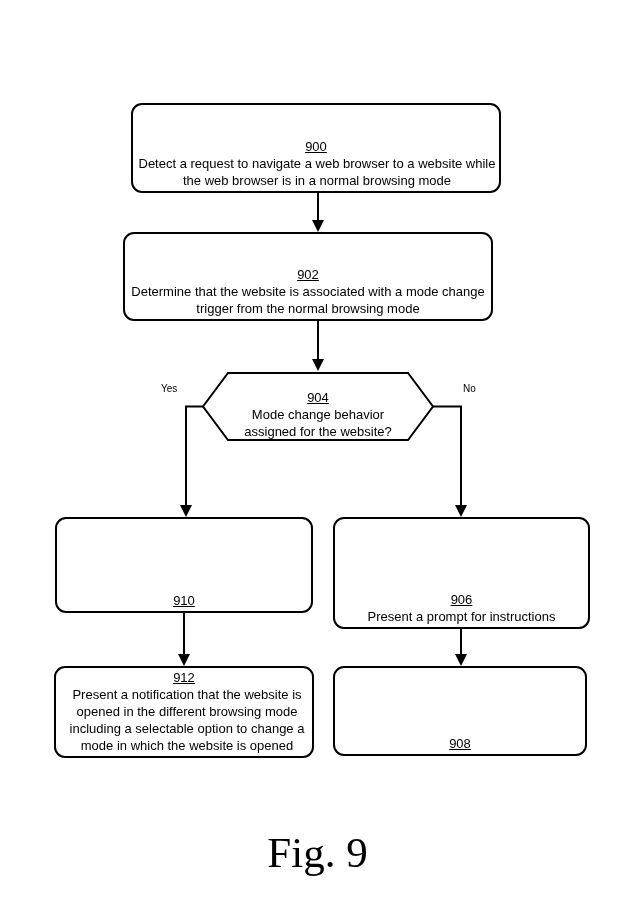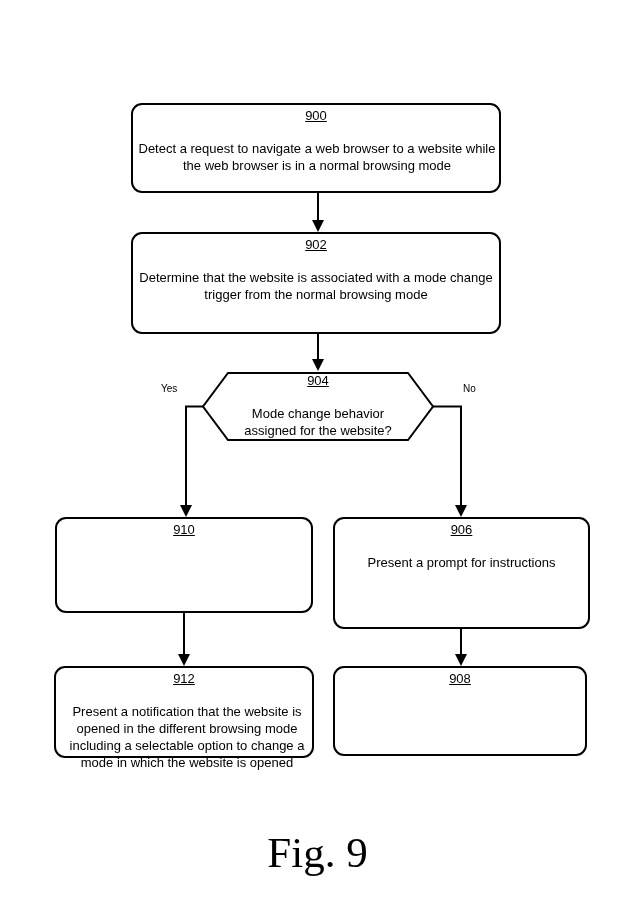--- a/index.html
+++ b/index.html
@@ -19,41 +19,41 @@
   .connectors {
     position: absolute;
     left: 0;
     top: 0;
   }
   .node {
     position: absolute;
     box-sizing: border-box;
     display: flex;
     flex-direction: column;
-    justify-content: flex-start;
+    justify-content: flex-end;
     align-items: center;
     text-align: center;
     font-size: 13px;
     line-height: 17px;
   }
   .node.box {
     border: 2px solid #000000;
     border-radius: 11px;
     background: #ffffff;
     padding: 2px 4px;
   }
   .node.hex {
     
     background: transparent;
   }
   .node-ref {
     text-decoration: underline;
   }
   .node-text {
-    margin: 16px auto;
+    margin: 0 auto;
   }
   .branch-label {
     position: absolute;
     font-size: 10px;
     line-height: 17px;
   }
   .fig-caption {
     position: absolute;
     left: 0;
     top: 828px;
@@ -90,21 +90,21 @@
 
     <line x1="461" y1="609" x2="461" y2="655" stroke="#000000" stroke-width="2"></line>
     <polygon points="455,654 467,654 461,666" fill="#000000"></polygon>
   </svg>
 
   <div class="node box" style="left:131px; top:103px; width:370px; height:90px;">
     <div class="node-ref">900</div>
     <div class="node-text" style="width:360px;">Detect a request to navigate a web browser to a website while the web browser is in a normal browsing mode</div>
   </div>
 
-  <div class="node box" style="left:131px; top:232px; width:370px; height:102px;">
+  <div class="node box" style="left:123px; top:232px; width:370px; height:89px;">
     <div class="node-ref">902</div>
     <div class="node-text" style="width:356px;">Determine that the website is associated with a mode change trigger from the normal browsing mode</div>
   </div>
 
   <div class="node hex" style="left:208px; top:372px; width:220px; height:68px;">
     <div class="node-ref">904</div>
     <div class="node-text" style="width:168px;">Mode change behavior assigned for the website?</div>
   </div>
 
   <div class="branch-label" style="left:161px; top:380px;">Yes</div>

